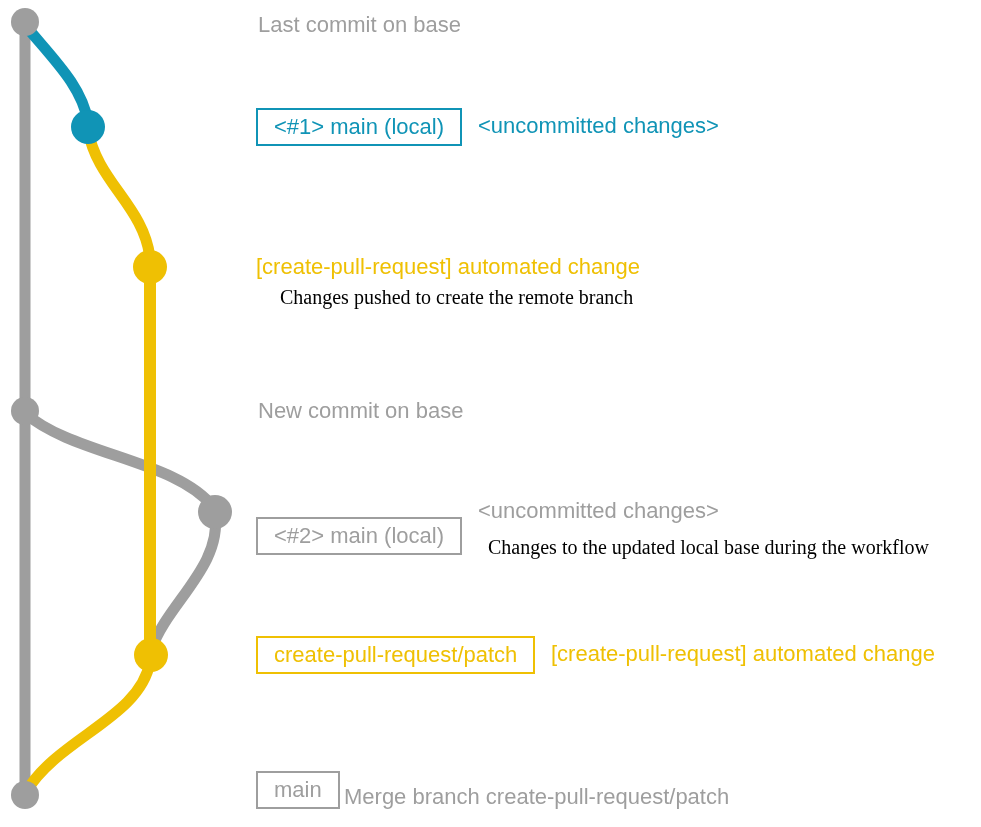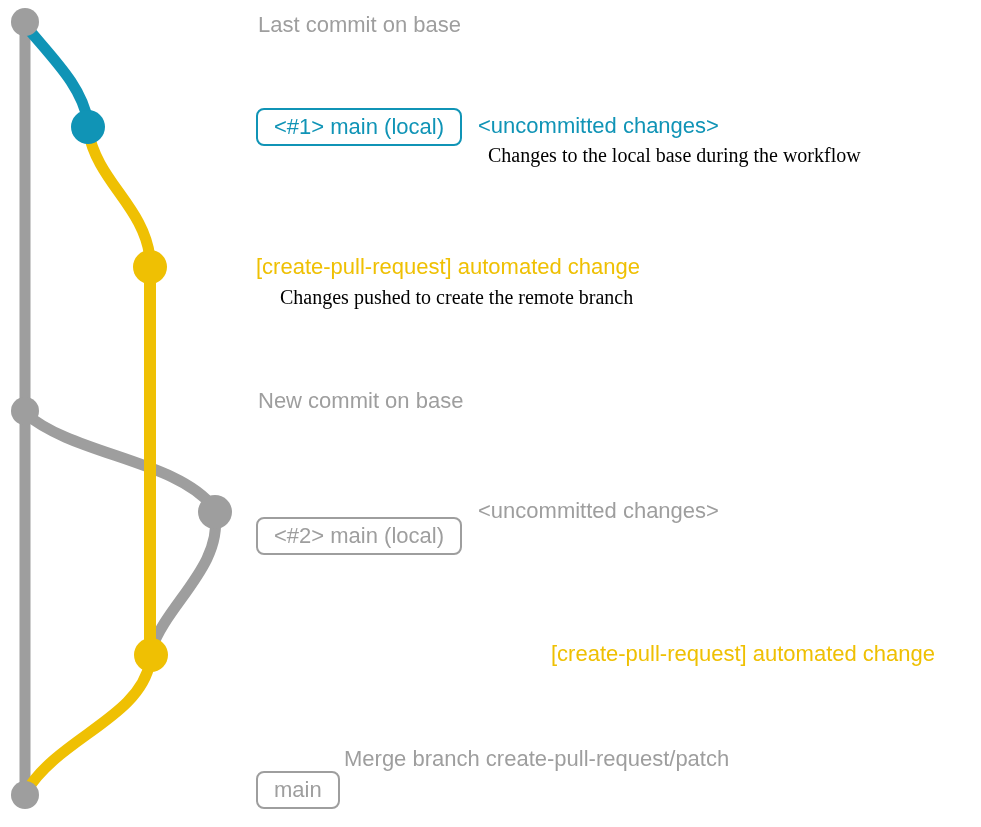--- a/index.html
+++ b/index.html
@@ -34,21 +34,21 @@
   }
 
   .pill {
     position: absolute;
     transform: translateY(-50%);
     box-sizing: border-box;
     height: 38px;
     line-height: 33px;
     padding: 0 16px;
     border: 2px solid;
-    border-radius: 8px;
+    border-radius: 0;
     font-size: 22px;
     white-space: nowrap;
   }
   .pill.blue   { color: var(--blue);   border-color: var(--blue); }
   .pill.gray   { color: var(--gray);   border-color: var(--gray); }
   .pill.yellow { color: var(--yellow); border-color: var(--yellow); }
 
   .stroke-gray   { stroke: var(--gray); }
   .stroke-blue   { stroke: var(--blue); }
   .stroke-yellow { stroke: var(--yellow); }
@@ -83,28 +83,29 @@
     <circle cx="25" cy="411" r="14" class="fill-gray"></circle>
     <circle cx="215" cy="512" r="17" class="fill-gray"></circle>
     <circle cx="151" cy="655" r="17" class="fill-yellow"></circle>
     <circle cx="25" cy="795" r="14" class="fill-gray"></circle>
   </svg>
 
   <div class="lbl gray" style="left:258px; top:25px;">Last commit on base</div>
 
   <div class="pill blue" style="left:256px; top:127px;">&lt;#1&gt; main (local)</div>
   <div class="lbl blue" style="left:478px; top:126px;">&lt;uncommitted changes&gt;</div>
-  <div class="desc" style="left:488px; top:155px;">Changes to the local base during the workflow</div>
 
   <div class="lbl yellow" style="left:256px; top:267px;">[create-pull-request] automated change</div>
   <div class="desc" style="left:268px; top:297px;margin-left:12px;">Changes pushed to create the remote branch</div>
 
-  <div class="lbl gray" style="left:258px; top:401px;">New commit on base</div>
+  <div class="lbl gray" style="left:258px; top:411px;">New commit on base</div>
 
   <div class="pill gray" style="left:256px; top:536px;">&lt;#2&gt; main (local)</div>
   <div class="lbl gray" style="left:478px; top:511px;">&lt;uncommitted changes&gt;</div>
+  <div class="desc" style="left:488px; top:547px;">Changes to the updated local base during the workflow</div>
 
+  <div class="pill yellow" style="left:256px; top:655px;">create-pull-request/patch</div>
   <div class="lbl yellow" style="left:551px; top:654px;">[create-pull-request] automated change</div>
 
   <div class="pill gray" style="left:256px; top:770px;margin-top:20px;">main</div>
-  <div class="lbl gray" style="left:344px; top:759px;">Merge branch create-pull-request/patch</div>
+  <div class="lbl gray" style="left:344px; top:797px;">Merge branch create-pull-request/patch</div>
 
 </div>
 
 </body></html>

